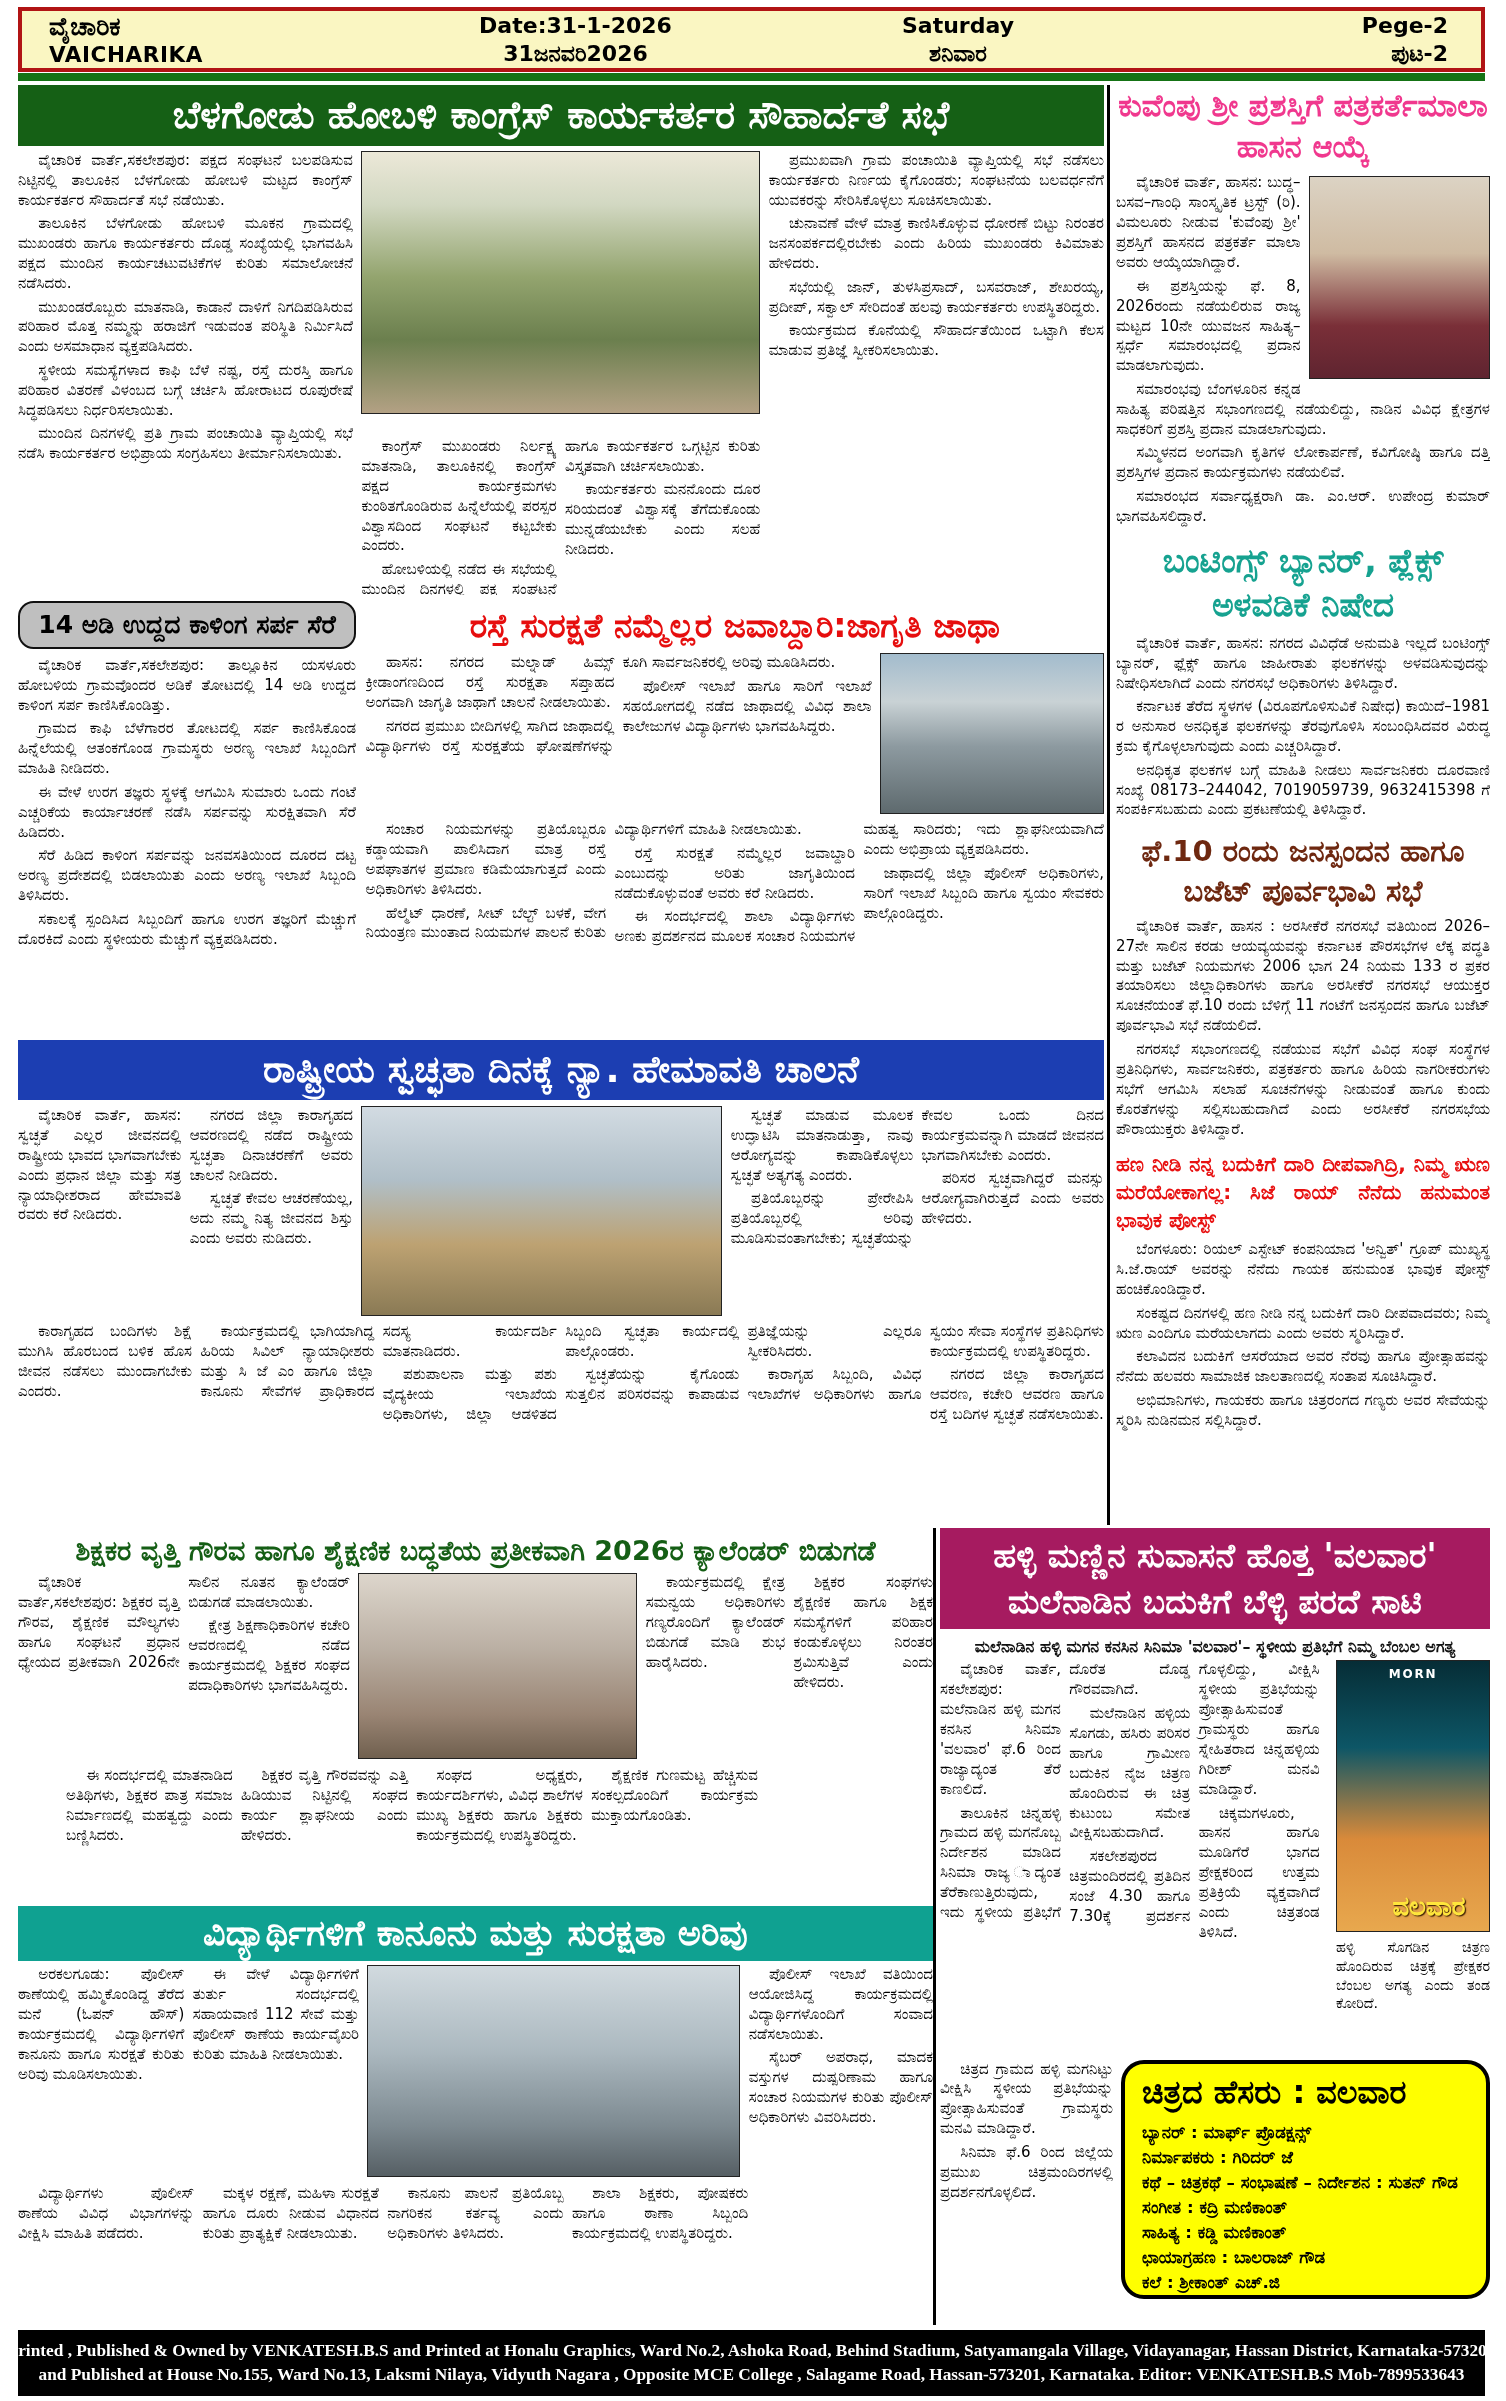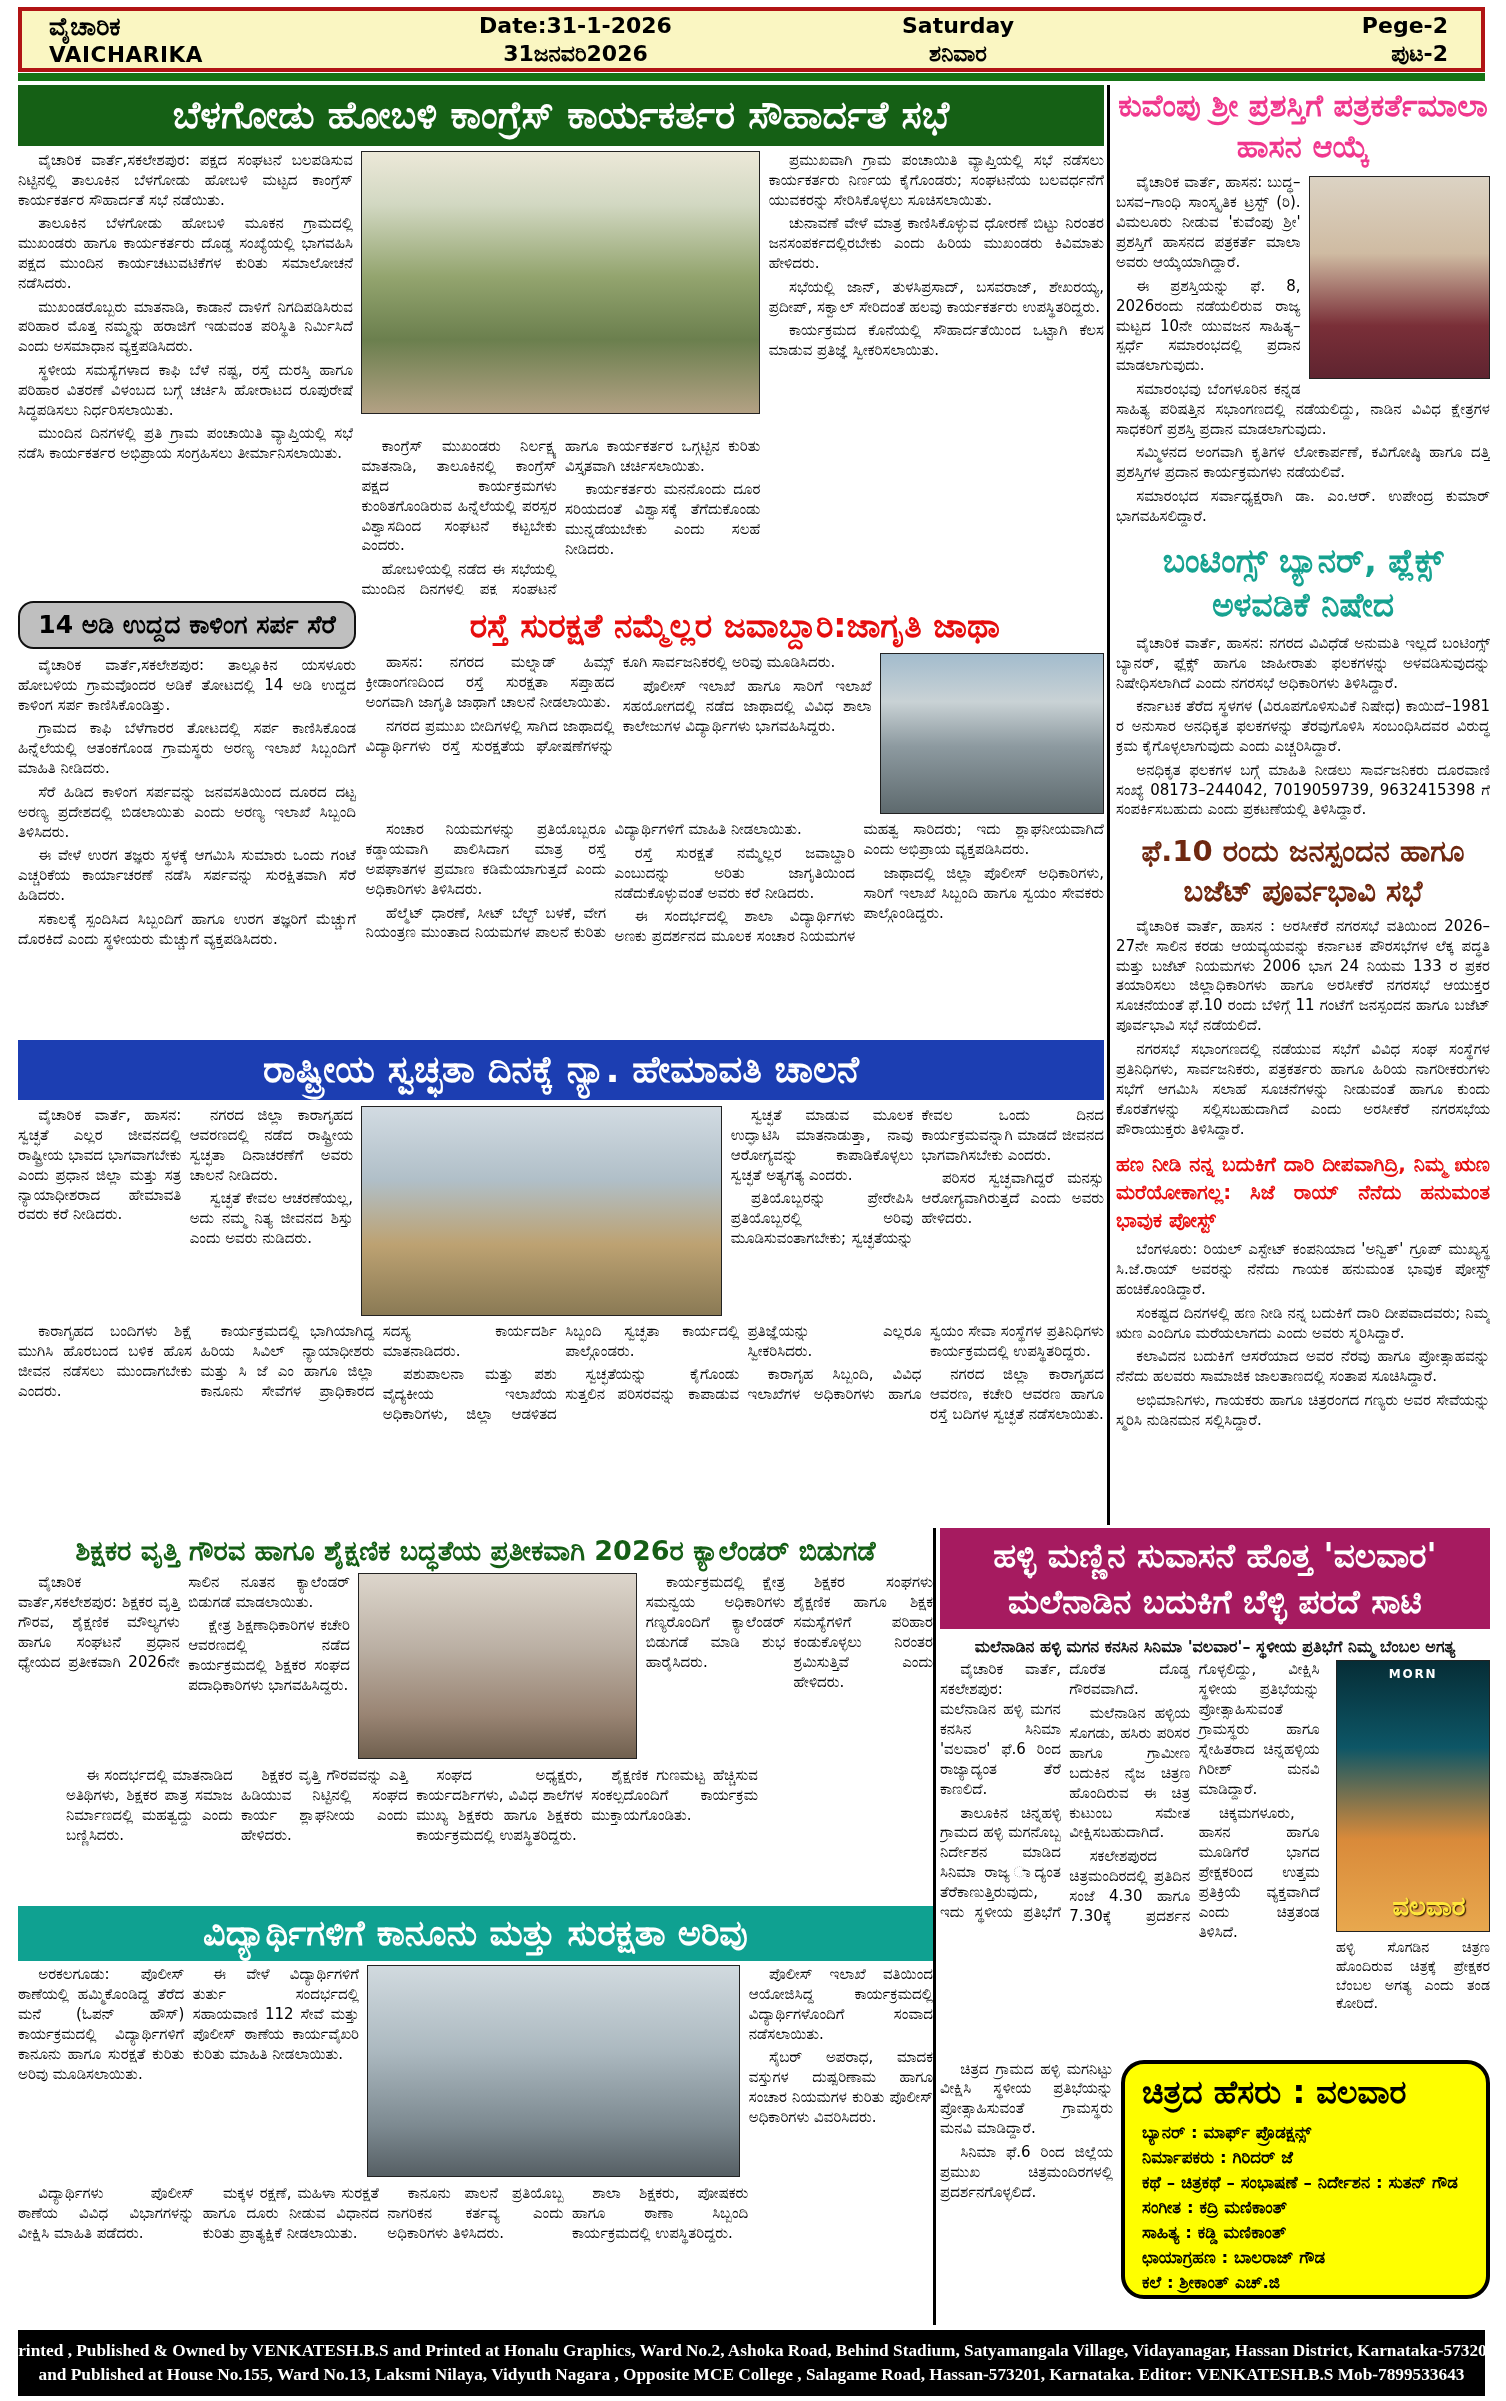--- a/index.html
+++ b/index.html
@@ -149,22 +149,22 @@
         <p>ಕಾರ್ಯಕ್ರಮದ ಕೊನೆಯಲ್ಲಿ ಸೌಹಾರ್ದತೆಯಿಂದ ಒಟ್ಟಾಗಿ ಕೆಲಸ ಮಾಡುವ ಪ್ರತಿಜ್ಞೆ ಸ್ವೀಕರಿಸಲಾಯಿತು.</p>
       </div>
     </div>
 
     <div class="row2">
       <div class="a2">
         <div class="a2-head">14 ಅಡಿ ಉದ್ದದ ಕಾಳಿಂಗ ಸರ್ಪ ಸೆರೆ</div>
         <div class="a2-body bodytext">
           <p>ವೈಚಾರಿಕ ವಾರ್ತೆ,ಸಕಲೇಶಪುರ: ತಾಲ್ಲೂಕಿನ ಯಸಳೂರು ಹೋಬಳಿಯ ಗ್ರಾಮವೊಂದರ ಅಡಿಕೆ ತೋಟದಲ್ಲಿ 14 ಅಡಿ ಉದ್ದದ ಕಾಳಿಂಗ ಸರ್ಪ ಕಾಣಿಸಿಕೊಂಡಿತ್ತು.</p>
           <p>ಗ್ರಾಮದ ಕಾಫಿ ಬೆಳೆಗಾರರ ತೋಟದಲ್ಲಿ ಸರ್ಪ ಕಾಣಿಸಿಕೊಂಡ ಹಿನ್ನೆಲೆಯಲ್ಲಿ ಆತಂಕಗೊಂಡ ಗ್ರಾಮಸ್ಥರು ಅರಣ್ಯ ಇಲಾಖೆ ಸಿಬ್ಬಂದಿಗೆ ಮಾಹಿತಿ ನೀಡಿದರು.</p>
+          <p>ಈ ವೇಳೆ ಉರಗ ತಜ್ಞರು ಸ್ಥಳಕ್ಕೆ ಆಗಮಿಸಿ ಸುಮಾರು ಒಂದು ಗಂಟೆ ಎಚ್ಚರಿಕೆಯ ಕಾರ್ಯಾಚರಣೆ ನಡೆಸಿ ಸರ್ಪವನ್ನು ಸುರಕ್ಷಿತವಾಗಿ ಸೆರೆ ಹಿಡಿದರು.</p>
           <p>ಸೆರೆ ಹಿಡಿದ ಕಾಳಿಂಗ ಸರ್ಪವನ್ನು ಜನವಸತಿಯಿಂದ ದೂರದ ದಟ್ಟ ಅರಣ್ಯ ಪ್ರದೇಶದಲ್ಲಿ ಬಿಡಲಾಯಿತು ಎಂದು ಅರಣ್ಯ ಇಲಾಖೆ ಸಿಬ್ಬಂದಿ ತಿಳಿಸಿದರು.</p>
-          <p>ಈ ವೇಳೆ ಉರಗ ತಜ್ಞರು ಸ್ಥಳಕ್ಕೆ ಆಗಮಿಸಿ ಸುಮಾರು ಒಂದು ಗಂಟೆ ಎಚ್ಚರಿಕೆಯ ಕಾರ್ಯಾಚರಣೆ ನಡೆಸಿ ಸರ್ಪವನ್ನು ಸುರಕ್ಷಿತವಾಗಿ ಸೆರೆ ಹಿಡಿದರು.</p>
           <p>ಸಕಾಲಕ್ಕೆ ಸ್ಪಂದಿಸಿದ ಸಿಬ್ಬಂದಿಗೆ ಹಾಗೂ ಉರಗ ತಜ್ಞರಿಗೆ ಮೆಚ್ಚುಗೆ ದೊರಕಿದೆ ಎಂದು ಸ್ಥಳೀಯರು ಮೆಚ್ಚುಗೆ ವ್ಯಕ್ತಪಡಿಸಿದರು.</p>
         </div>
       </div>
       <div class="a3">
         <div class="a3-head">ರಸ್ತೆ ಸುರಕ್ಷತೆ ನಮ್ಮೆಲ್ಲರ ಜವಾಬ್ದಾರಿ:ಜಾಗೃತಿ ಜಾಥಾ</div>
         <div class="a3-row">
           <div class="a3-colA bodytext">
             <p>ಹಾಸನ: ನಗರದ ಮಲ್ನಾಡ್ ಹಿಮ್ಸ್ ಕ್ರೀಡಾಂಗಣದಿಂದ ರಸ್ತೆ ಸುರಕ್ಷತಾ ಸಪ್ತಾಹದ ಅಂಗವಾಗಿ ಜಾಗೃತಿ ಜಾಥಾಗೆ ಚಾಲನೆ ನೀಡಲಾಯಿತು.</p>
             <p>ನಗರದ ಪ್ರಮುಖ ಬೀದಿಗಳಲ್ಲಿ ಸಾಗಿದ ಜಾಥಾದಲ್ಲಿ ವಿದ್ಯಾರ್ಥಿಗಳು ರಸ್ತೆ ಸುರಕ್ಷತೆಯ ಘೋಷಣೆಗಳನ್ನು ಕೂಗಿ ಸಾರ್ವಜನಿಕರಲ್ಲಿ ಅರಿವು ಮೂಡಿಸಿದರು.</p>
             <p>ಪೊಲೀಸ್ ಇಲಾಖೆ ಹಾಗೂ ಸಾರಿಗೆ ಇಲಾಖೆ ಸಹಯೋಗದಲ್ಲಿ ನಡೆದ ಜಾಥಾದಲ್ಲಿ ವಿವಿಧ ಶಾಲಾ ಕಾಲೇಜುಗಳ ವಿದ್ಯಾರ್ಥಿಗಳು ಭಾಗವಹಿಸಿದ್ದರು.</p>

